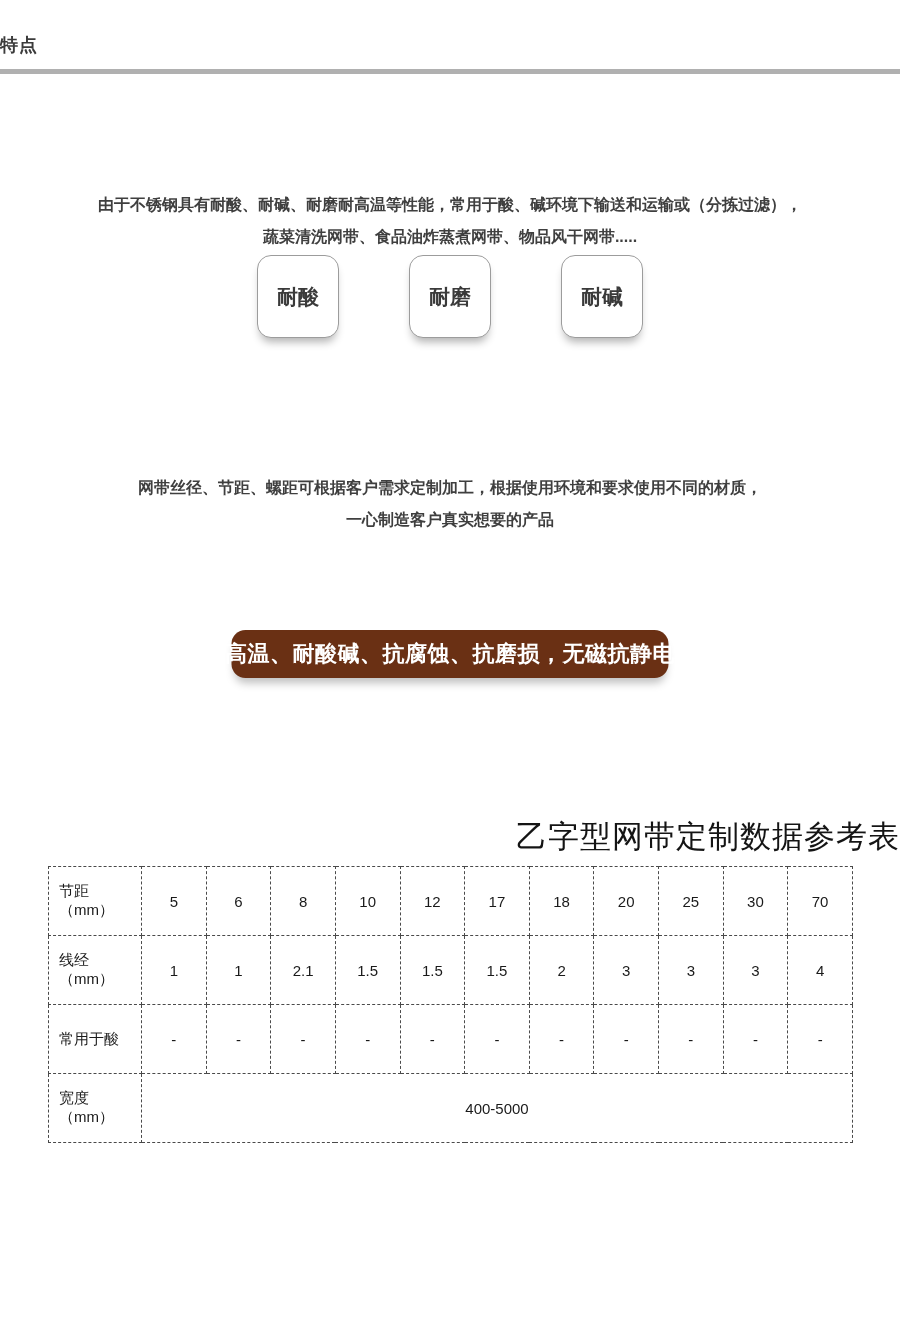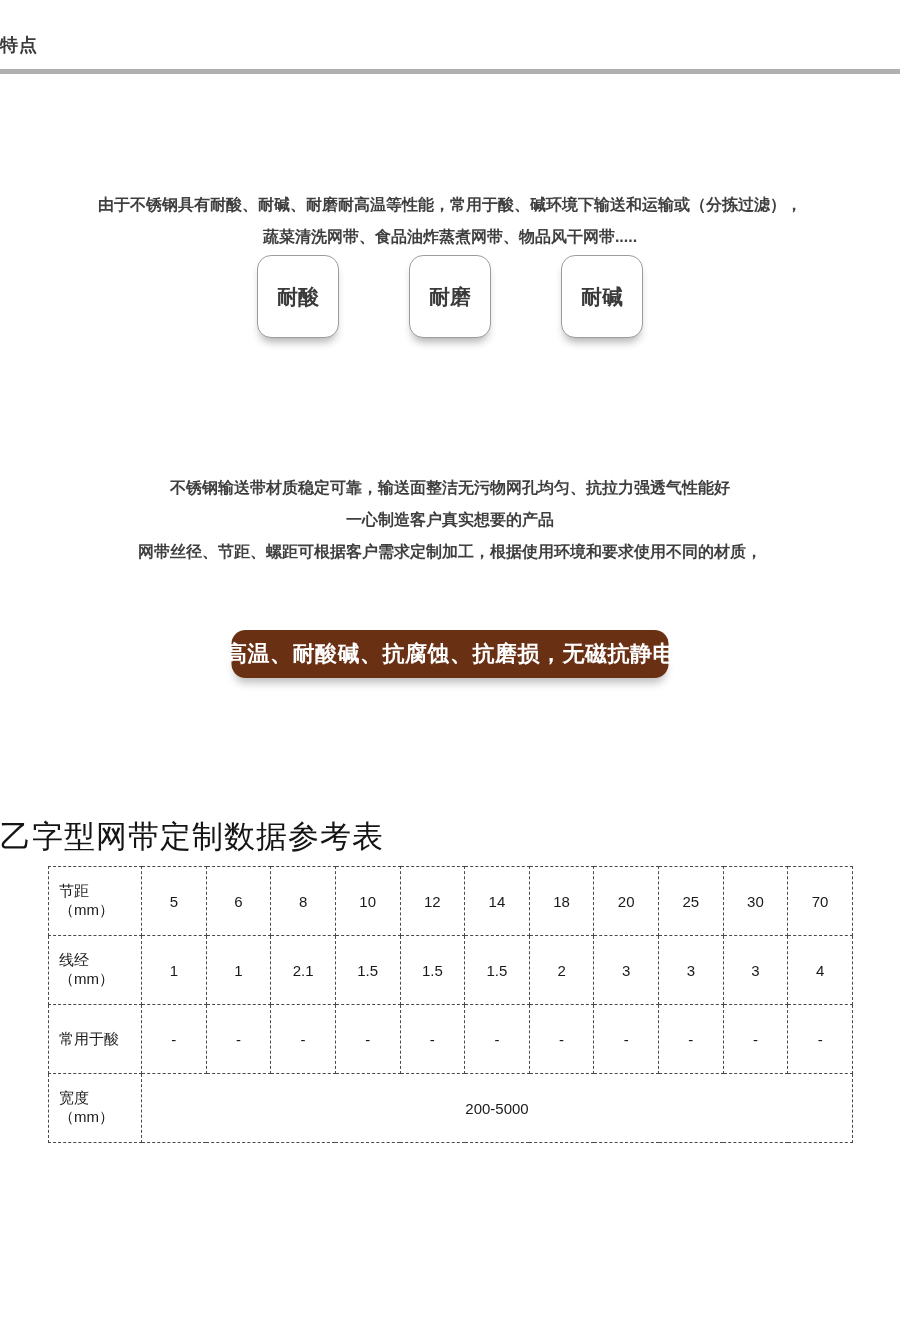--- a/index.html
+++ b/index.html
@@ -71,21 +71,21 @@
     display: flex;
     align-items: center;
     justify-content: center;
     white-space: nowrap;
     box-shadow: 0 8px 9px -3px rgba(0,0,0,0.25);
     letter-spacing: 0.5px;
   }
   .table-title {
     position: absolute;
     top: 816px; left: 0; width: 100%;
-    text-align: left;
+    text-align: right;
     font-size: 31px;
     font-weight: 400;
     color: #141414;
     letter-spacing: 1px;
   }
   table.spec-table {
     position: absolute;
     top: 866px; left: 48px;
     width: 805px;
     border-collapse: collapse;
@@ -122,23 +122,22 @@
     <div>蔬菜清洗网带、食品油炸蒸煮网带、物品风干网带.....</div>
   </div>
 
   <div class="badges">
     <div class="badge">耐酸</div>
     <div class="badge">耐磨</div>
     <div class="badge">耐碱</div>
   </div>
 
   <div class="description">
-    <div>不锈钢输送带材质稳定可靠，输送面整洁无污物网孔均匀、抗拉力强透气性能好</div>
+    <div>网带丝径、节距、螺距可根据客户需求定制加工，根据使用环境和要求使用不同的材质，</div>
     <div>一心制造客户真实想要的产品</div>
-    <div>网带丝径、节距、螺距可根据客户需求定制加工，根据使用环境和要求使用不同的材质，</div>
   </div>
 
   <div class="banner">耐高温、耐酸碱、抗腐蚀、抗磨损，无磁抗静电。</div>
 
   <div class="table-title">乙字型网带定制数据参考表</div>
 
   <table class="spec-table">
     <colgroup>
       <col class="label-col">
       <col>
@@ -154,21 +153,21 @@
         <col>
     </colgroup>
     <tbody>
         <tr>
           <th>节距（mm）</th>
           <td>5</td>
           <td>6</td>
           <td>8</td>
           <td>10</td>
           <td>12</td>
-          <td>14</td>
+          <td>17</td>
           <td>18</td>
           <td>20</td>
           <td>25</td>
           <td>30</td>
           <td>70</td>
         </tr>
         <tr>
           <th>线经（mm）</th>
           <td>1</td>
           <td>1</td>
@@ -191,18 +190,18 @@
           <td>-</td>
           <td>-</td>
           <td>-</td>
           <td>-</td>
           <td>-</td>
           <td>-</td>
           <td>-</td>
         </tr>
         <tr>
           <th>宽度（mm）</th>
-          <td colspan="11">200-5000</td>
+          <td colspan="11">400-5000</td>
         </tr>
       </tbody>
   </table>
 
 </div>
 
 </body></html>

